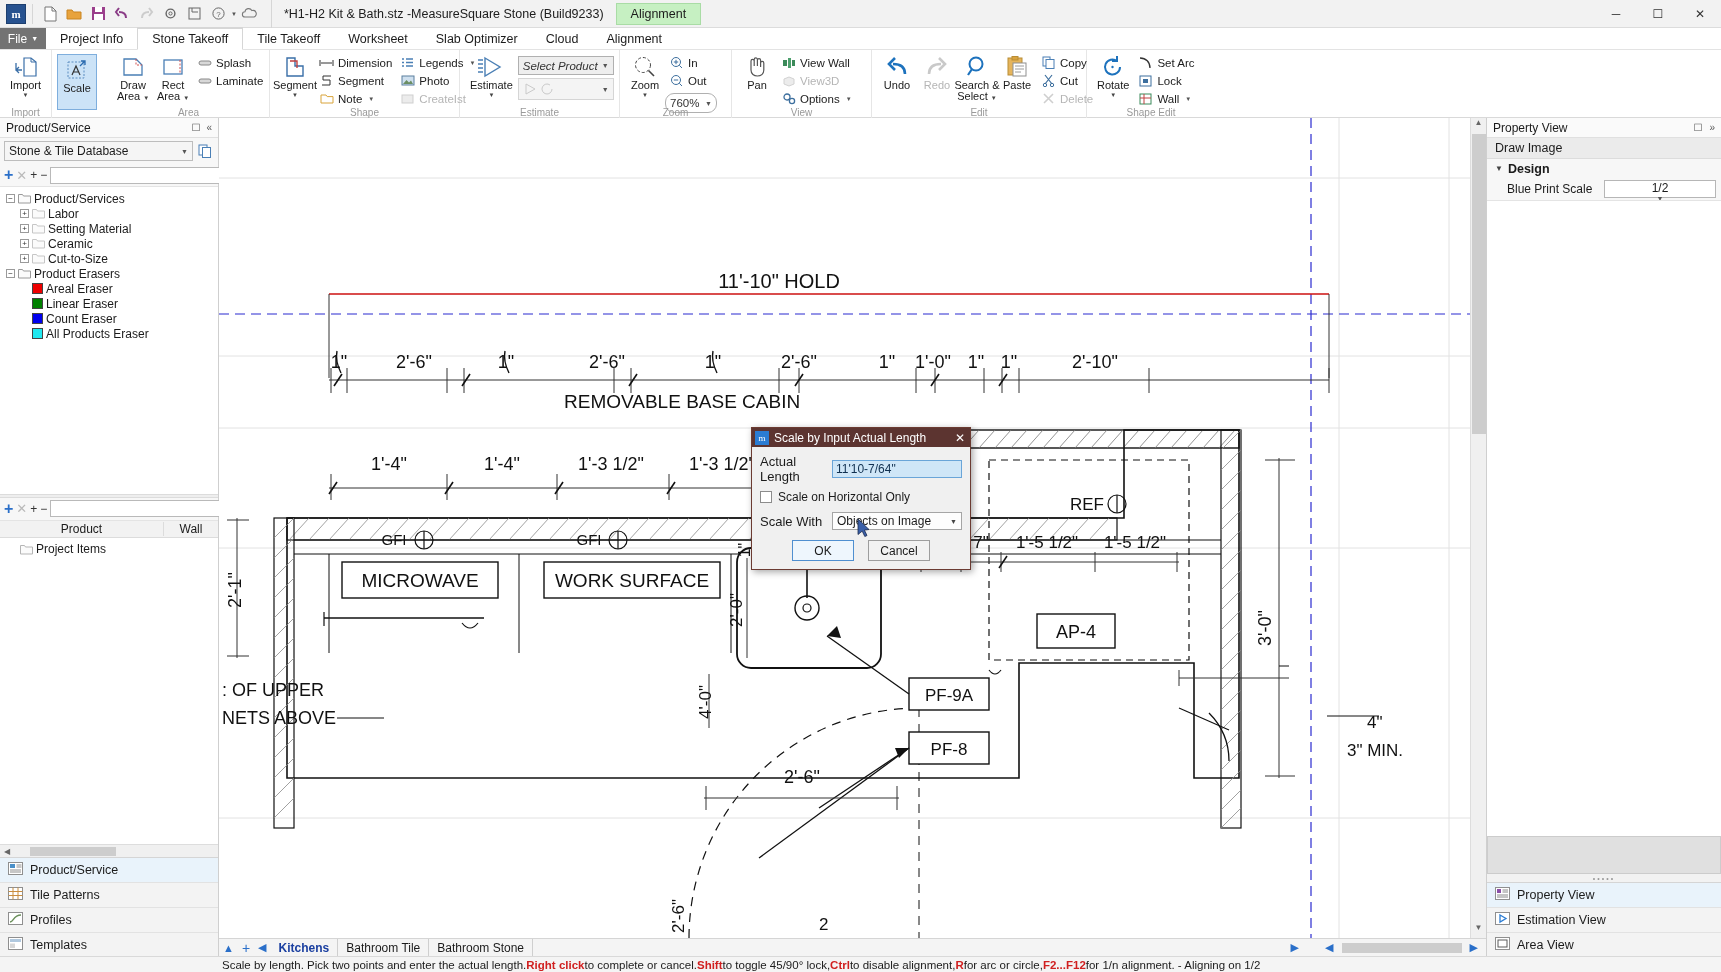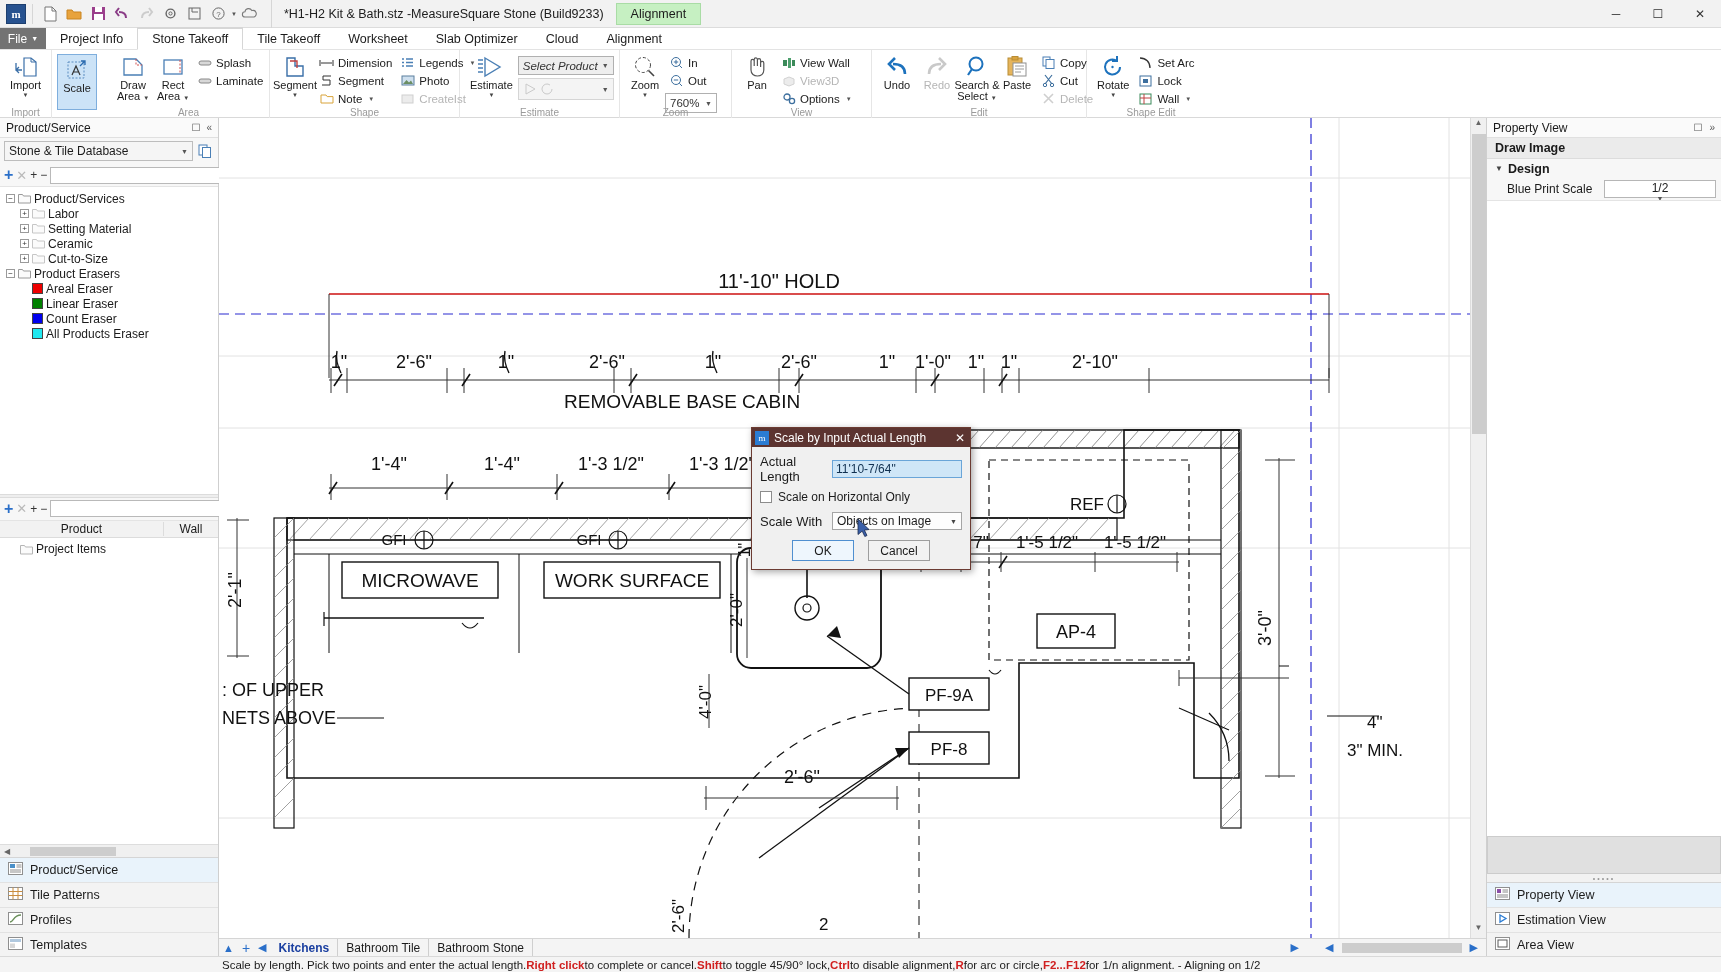--- a/index.html
+++ b/index.html
@@ -89,21 +89,21 @@
     font-size:11.5px; color:#1b1b1b; white-space:nowrap; cursor:default;
   }
   .small-btn.disabled { color:#b5b5b5; }
   .small-btn .si { width:15px; height:14px; display:flex; align-items:center; justify-content:center; }
   .small-btn .dd { font-size:6px; color:#555; margin-left:2px; }
   .combo {
     border:1px solid #b0b0b0; background:#eeeeee; height:19px; width:96px;
     display:flex; align-items:center; justify-content:space-between;
     padding:0 4px; font-size:11.5px; font-style:italic; color:#333;
   }
-  .combo.plain { font-style:normal; background:#fff; }
+  .combo.plain { font-style:normal; background:#fff;border-radius:9px; }
   .combo .ar { font-size:7px; color:#555; }
   .grayrow { display:flex; align-items:center; gap:4px; border:1px solid #d5d5d5;
              background:#f4f4f4; height:22px; width:96px; padding:0 4px; margin-top:3px; }
 
   
   .leftpanel {
     position:absolute; top:118px; left:0; width:219px; height:840px;
     background:#f7f7f7; border-right:1px solid #cfcfcf;
     display:flex; flex-direction:column;
   }
@@ -179,21 +179,21 @@
 
   
   .rightpanel {
     position:absolute; top:118px; left:1486px; width:235px; height:840px;
     background:#f7f7f7; border-left:1px solid #cfcfcf; display:flex; flex-direction:column;
   }
   .rp-hdr { height:20px; display:flex; align-items:center; justify-content:space-between;
             padding:0 6px; font-size:12px; background:#fafafa; border-bottom:1px solid #e0e0e0; }
   .rp-hdr .ctrls { display:flex; gap:7px; color:#555; font-size:10px; }
   .rp-section { height:21px; display:flex; align-items:center; padding-left:8px;
-                font-size:12.5px; font-weight:bold; background:#ebebeb; border-bottom:1px solid #dcdcdc; }
+                font-size:12.5px; font-weight:normal; background:#ebebeb; border-bottom:1px solid #dcdcdc; }
   .rp-sub { height:19px; display:flex; align-items:center; gap:5px; padding-left:8px;
             font-size:12.5px; font-weight:bold; }
   .rp-sub .tri { font-size:8px; color:#444; }
   .rp-prop { display:flex; align-items:center; height:22px; padding-left:20px; font-size:12px; }
   .rp-prop .pname { flex:1; }
   .rp-prop .pval {
     width:112px; height:18px; border:1px solid #b6b6b6; background:#fff;
     display:flex; align-items:center; justify-content:space-between; padding:0 3px;
     font-size:12px; margin-right:5px;flex-direction:column;
   }

